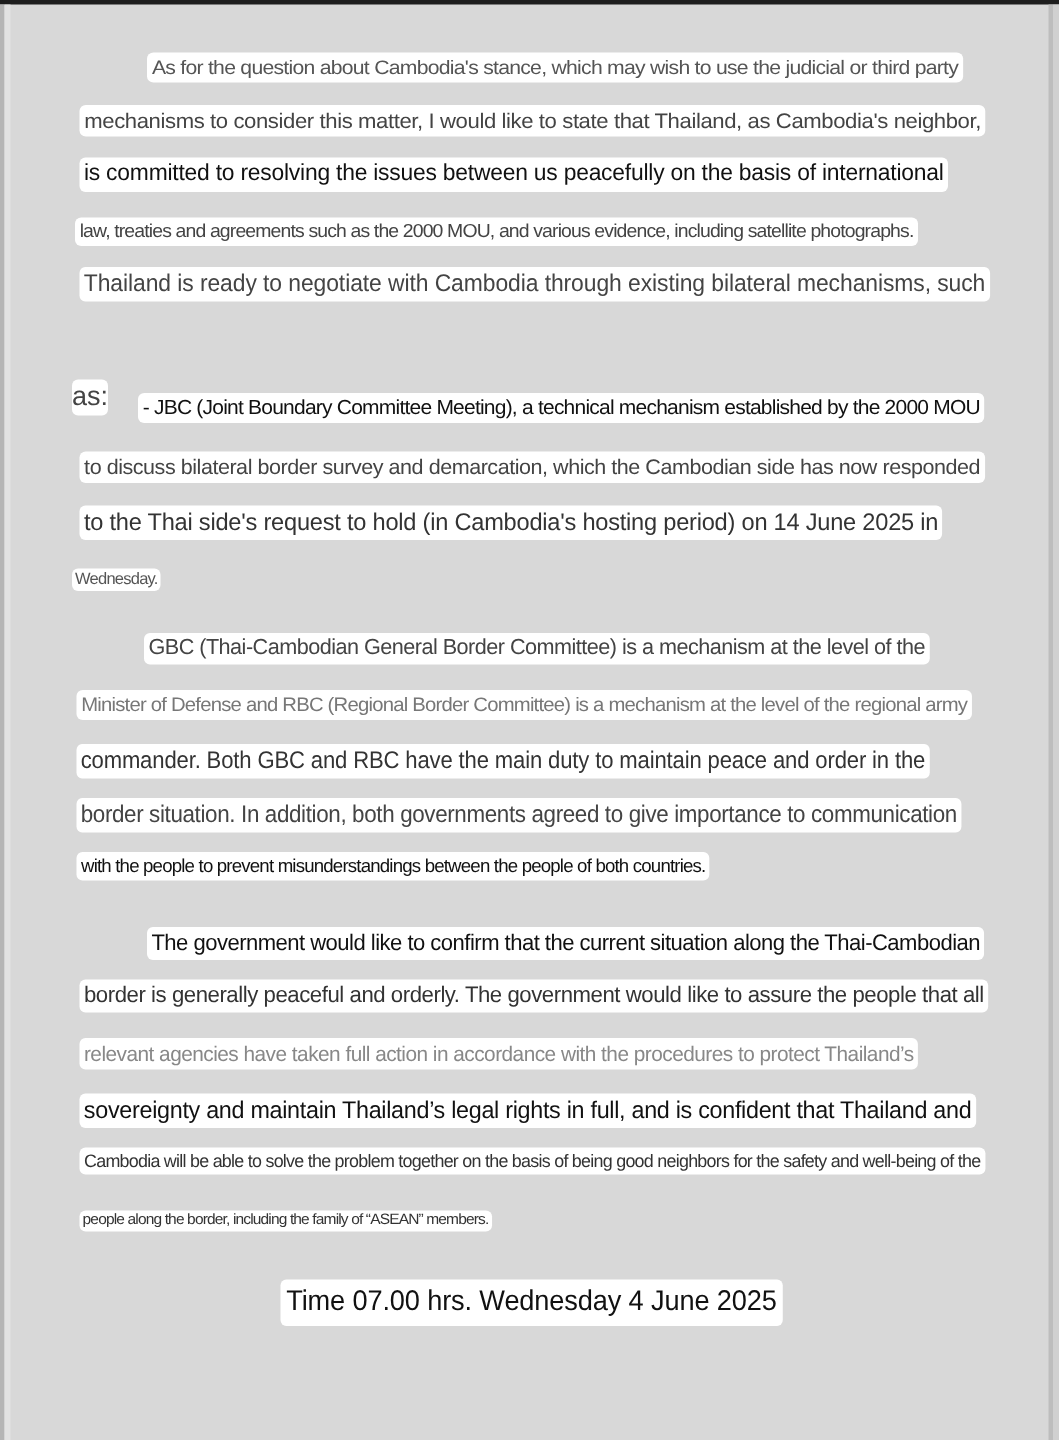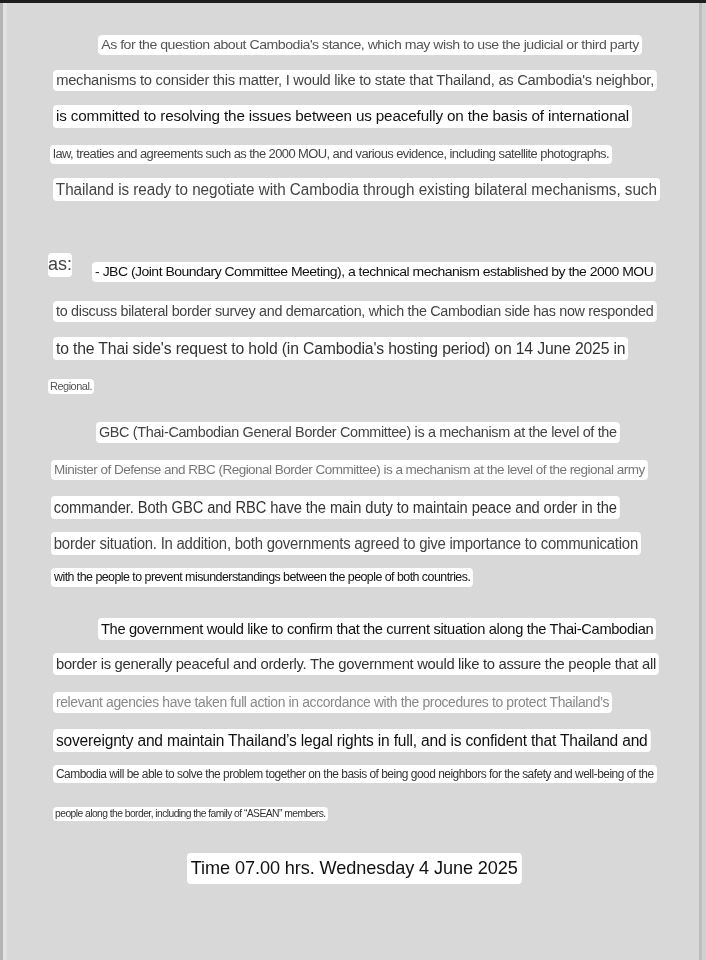--- a/index.html
+++ b/index.html
@@ -59,21 +59,21 @@
     <div id="l3" class="ln" style="transform: scaleX(0.983);">is committed to resolving the issues between us peacefully on the basis of international</div>
     <div id="l4" class="ln" style="transform: scaleX(1.035);">law, treaties and agreements such as the 2000 MOU, and various evidence, including satellite photographs.</div>
     <div id="l5" class="ln" style="transform: scaleX(0.953);">Thailand is ready to negotiate with Cambodia through existing bilateral mechanisms, such</div>
     <div id="l6" class="ln">as:</div>
   </div>
 
   <div>
     <div id="l7" class="ln" style="transform: scaleX(1.037);">- JBC (Joint Boundary Committee Meeting), a technical mechanism established by the 2000 MOU</div>
     <div id="l8" class="ln" style="transform: scaleX(1.025);">to discuss bilateral border survey and demarcation, which the Cambodian side has now responded</div>
     <div id="l9" class="ln" style="transform: scaleX(0.983);">to the Thai side's request to hold (in Cambodia's hosting period) on 14 June 2025 in</div>
-    <div id="l10" class="ln">Regional.</div>
+    <div id="l10" class="ln">Wednesday.</div>
   </div>
 
   <div>
     <div id="l11" class="ln" style="transform: scaleX(0.994);">GBC (Thai-Cambodian General Border Committee) is a mechanism at the level of the</div>
     <div id="l12" class="ln" style="transform: scaleX(1.04);">Minister of Defense and RBC (Regional Border Committee) is a mechanism at the level of the regional army</div>
     <div id="l13" class="ln" style="transform: scaleX(0.919);">commander. Both GBC and RBC have the main duty to maintain peace and order in the</div>
     <div id="l14" class="ln" style="transform: scaleX(0.932);">border situation. In addition, both governments agreed to give importance to communication</div>
     <div id="l15" class="ln" style="transform: scaleX(0.995);">with the people to prevent misunderstandings between the people of both countries.</div>
   </div>
 

